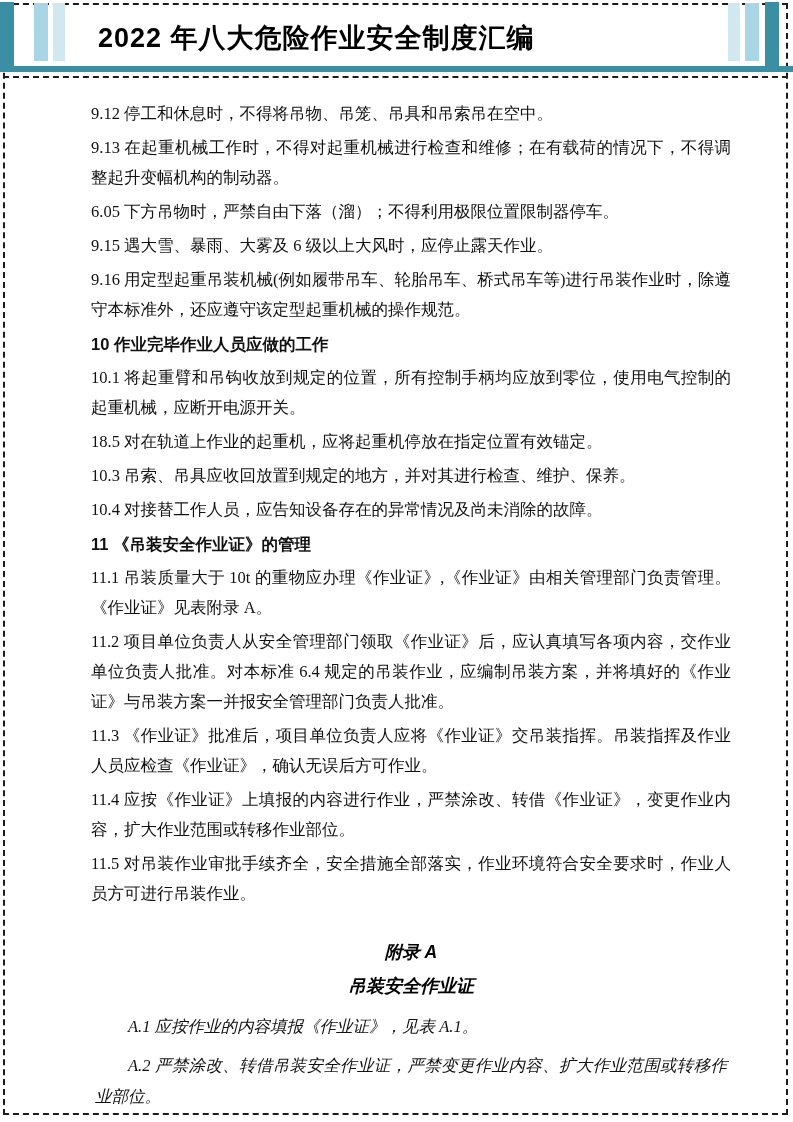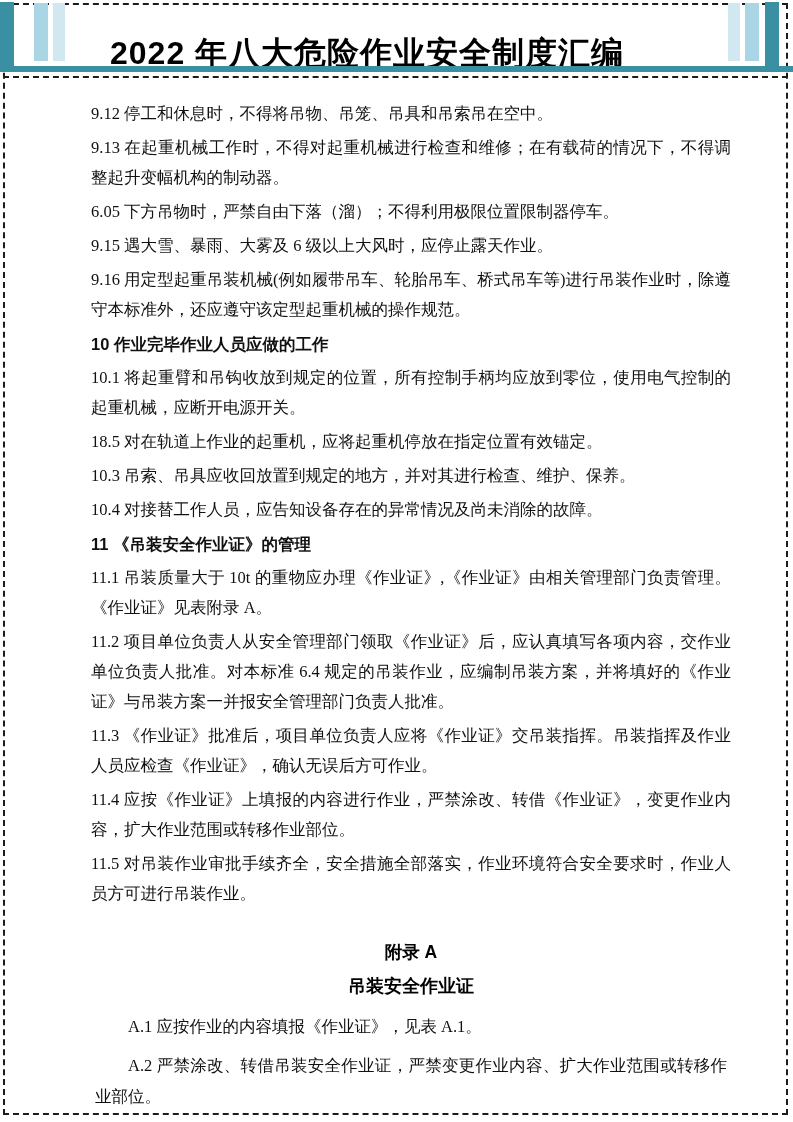--- a/index.html
+++ b/index.html
@@ -22,37 +22,37 @@
   
   .bar { position:absolute; }
   .bar-dark-left   { left:0;   top:2px;  width:14px; height:70px; }
   .bar-light-left  { left:34px; top:3px; width:14px; height:58px; }
   .bar-pale-left   { left:53px; top:3px; width:12px; height:58px; }
   .bar-pale-right  { left:728px; top:3px; width:12px; height:58px; }
   .bar-light-right { left:745px; top:3px; width:14px; height:58px; }
   .bar-dark-right  { left:765px; top:2px; width:14px; height:70px; }
   .header-rule { position:absolute; left:0; top:66px; width:793px; height:6px; }
   .title {
-    position:absolute; left:94px; top:16px; margin:16px;
+    position:absolute; left:94px; top:16px; margin:4px;
     font-family:"Liberation Sans","DejaVu Sans",sans-serif;
-    font-weight:900; font-size:32px; letter-spacing:1px; color:#000;
+    font-weight:900; font-size:27px; letter-spacing:1px; color:#000;
     white-space:nowrap;
   }
   
   .content {
     position:absolute; left:87px; top:95px; width:648px;
     font-size:16.5px; line-height:30px; text-align:justify;
   }
   .content p { margin:4px; }
   .content p.heading {
     font-family:"Liberation Sans","DejaVu Sans",sans-serif;
     font-weight:bold; text-align:left;
   }
   
-  .appendix { margin-top:26px; }
+  .appendix { margin-top:26px;font-style:italic; }
   .appendix h2, .appendix h3 {
     margin:0; text-align:center;
     font-family:"Liberation Sans","DejaVu Sans",sans-serif;
     font-weight:bold; color:#000;
   }
   .appendix h2 { font-size:17.5px; line-height:34px; }
   .appendix h3 { font-size:18px;   line-height:34px; }
   .appendix p  { margin:8px; text-indent:2em; text-align:justify; line-height:31px; }
 </style>
 </head>

